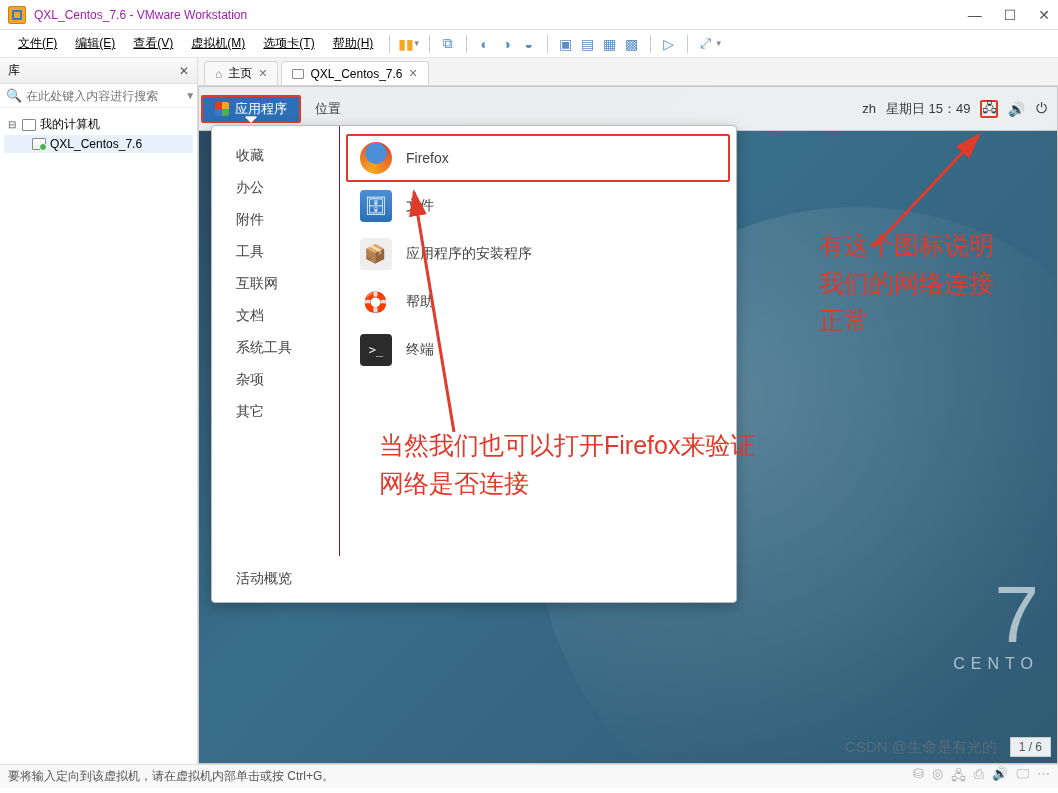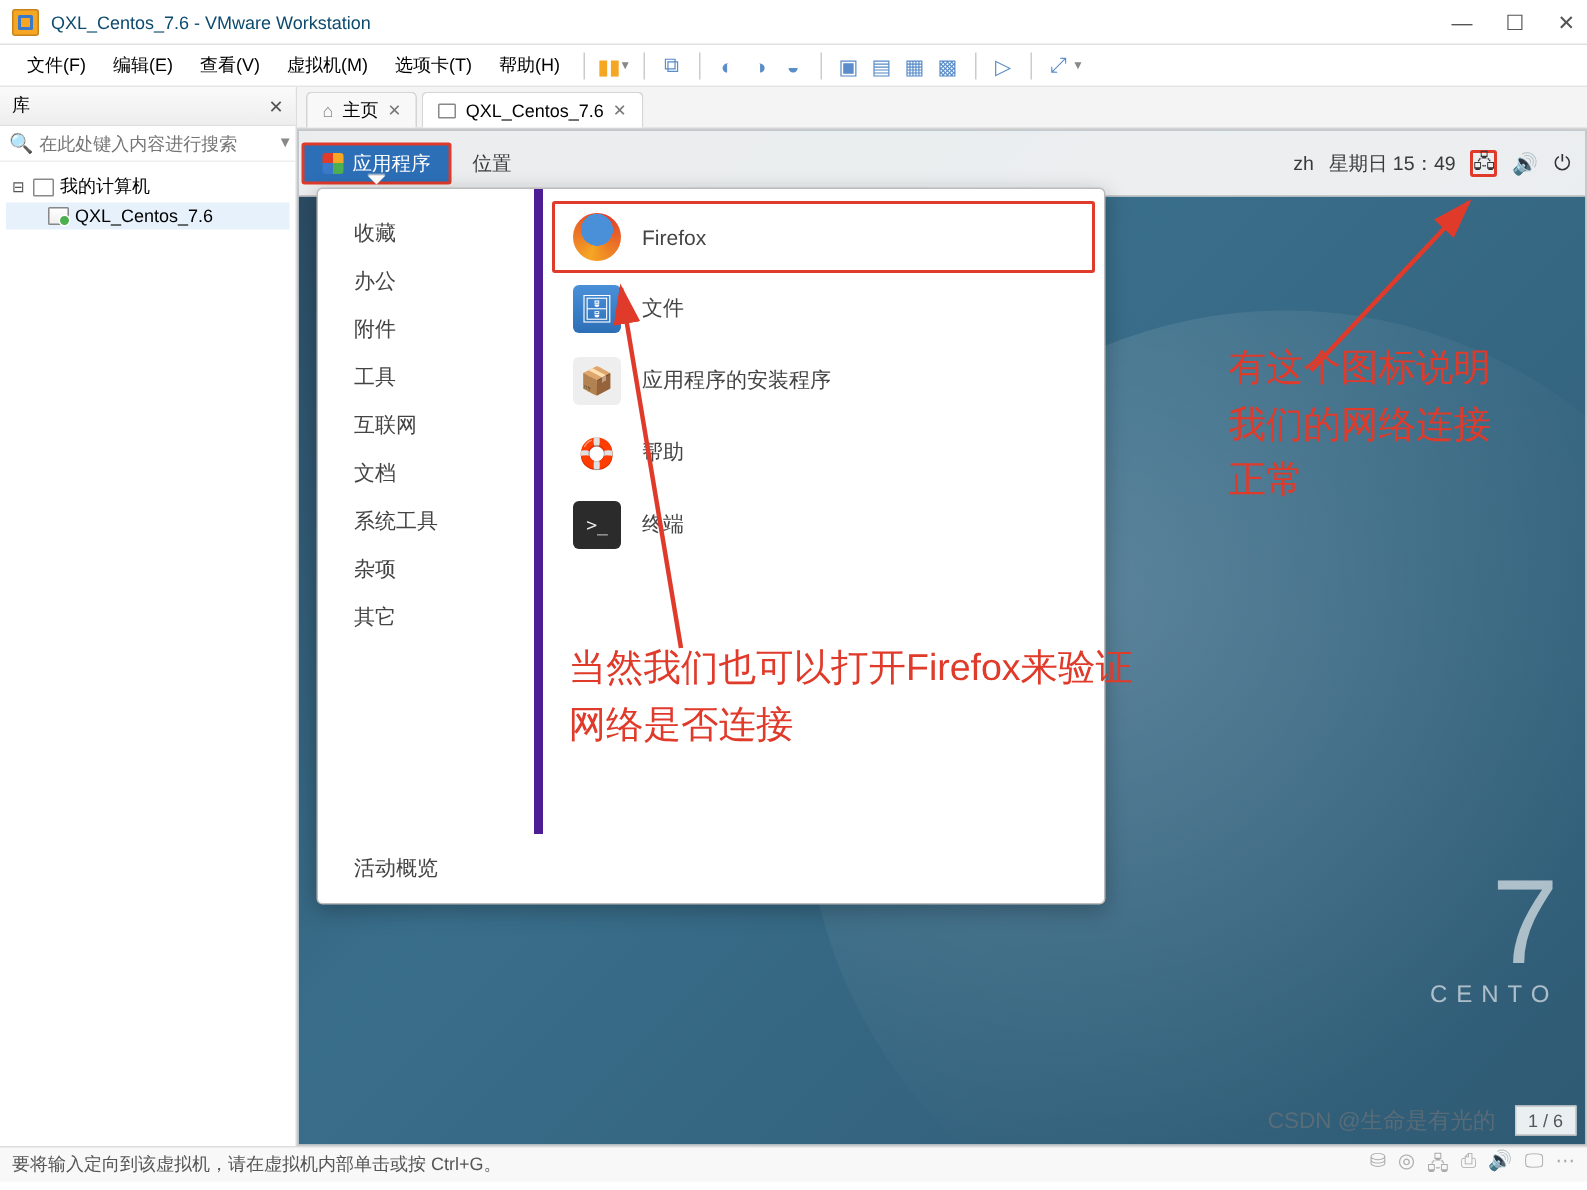--- a/index.html
+++ b/index.html
@@ -2,27 +2,27 @@
 <html><head>
 <meta charset="utf-8">
 <style>
 * { margin:0; padding:0; box-sizing:border-box; font-family:"Microsoft YaHei","Segoe UI",sans-serif; }
 body { width:1058px; height:793px; background:#fff; overflow:hidden; position:relative; }
 
 
 .titlebar { height:30px; display:flex; align-items:center; padding:0 8px; border-bottom:1px solid #e0e0e0; }
 .titlebar .logo { width:18px; height:18px; background:#f5a623; border:1px solid #c7821a; border-radius:2px; position:relative; margin-right:8px;}
 .titlebar .logo::after{content:"";position:absolute;inset:3px;border:2px solid #3a78c9;border-radius:1px;}
-.titlebar .title { font-size:12px; color:#0c4a6e; }
+.titlebar .title { font-size:12px; color:#a21caf; }
 .win-controls { margin-left:auto; display:flex; gap:22px; color:#555; font-size:14px;}
 .win-controls span{cursor:default;}
 
 
 .menubar { height:28px; display:flex; align-items:center; padding:0 10px; font-size:12px; gap:2px; border-bottom:1px solid #e5e5e5;}
-.menubar .menu-item { padding:3px 8px; cursor:default;}
+.menubar .menu-item { padding:3px 8px; cursor:default;text-decoration:underline;}
 .menubar .sep { width:1px; height:18px; background:#ccc; margin:0 6px;}
 .tb-icon{width:20px;height:20px;display:flex;align-items:center;justify-content:center;color:#5a8dc9;font-size:14px;}
 .tb-pause{color:#f5a623;font-size:14px;}
 .tb-dd{font-size:8px;color:#888;margin-left:-3px;}
 
 
 .main { display:flex; height:706px; }
 
 
 .sidebar { width:198px; border-right:1px solid #ddd; display:flex; flex-direction:column; background:#fff;}
@@ -64,21 +64,21 @@
 .gb-item.apps::after{content:"";position:absolute;bottom:-8px;left:50%;transform:translateX(-50%);border:6px solid transparent;border-top-color:#fff;filter:drop-shadow(0 -1px 0 #ccc);}
 .grid-ic{width:14px;height:14px;background:conic-gradient(#f5a623 0 25%,#4caf50 0 50%,#3a78c9 0 75%,#e03a2b 0);border-radius:2px;}
 .gnome-bar .gb-right{margin-left:auto;display:flex;align-items:center;gap:10px;padding-right:10px;}
 .net-ic{width:18px;height:18px;border:2px solid #e03a2b;display:flex;align-items:center;justify-content:center;border-radius:2px;}
 .net-glyph{font-size:13px;color:#333;}
 .spk-ic,.pwr-ic{font-size:14px;color:#333;}
 
 
 .appmenu{position:absolute;left:12px;top:38px;width:526px;height:478px;background:#fff;border:1px solid #bbb;border-radius:4px;box-shadow:0 4px 14px rgba(0,0,0,0.25);display:flex;flex-direction:column;}
 .appmenu .cols{flex:1;display:flex;}
-.cat-col{width:150px;border-right:6px solid #4c1d95;padding:14px 0;}
+.cat-col{width:128px;border-right:1px solid #4c1d95;padding:14px 0;}
 .cat-col .cat{padding:7px 24px;font-size:14px;color:#444;}
 .app-col{flex:1;padding:8px 6px;}
 .app-row{display:flex;align-items:center;gap:14px;padding:6px 12px;font-size:14px;color:#444;border:2px solid transparent;border-radius:2px;}
 .app-row.hl{border-color:#e03a2b;}
 .app-ic{width:32px;height:32px;display:flex;align-items:center;justify-content:center;font-size:20px;border-radius:4px;}
 .ic-ff{background:radial-gradient(circle at 50% 35%,#4a90d9 0 40%,transparent 41%),conic-gradient(from 200deg,#f5a623,#e03a2b,#f5a623);border-radius:50%;}
 .ic-files{background:linear-gradient(#4a90d9,#2c6fb7);}
 .ic-files::before{content:"🗄";color:#fff;font-size:18px;}
 .ic-inst{background:#eee;}
 .ic-inst::before{content:"📦";font-size:18px;}

